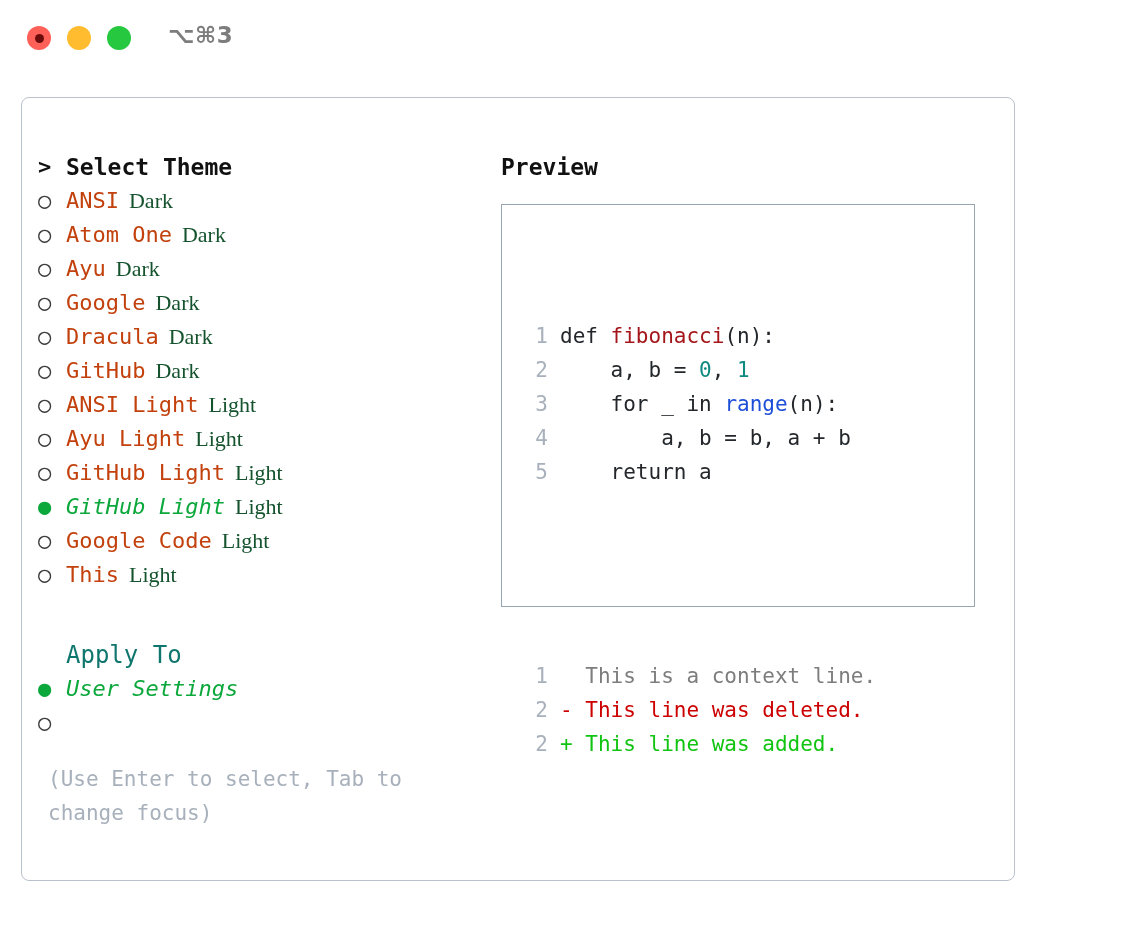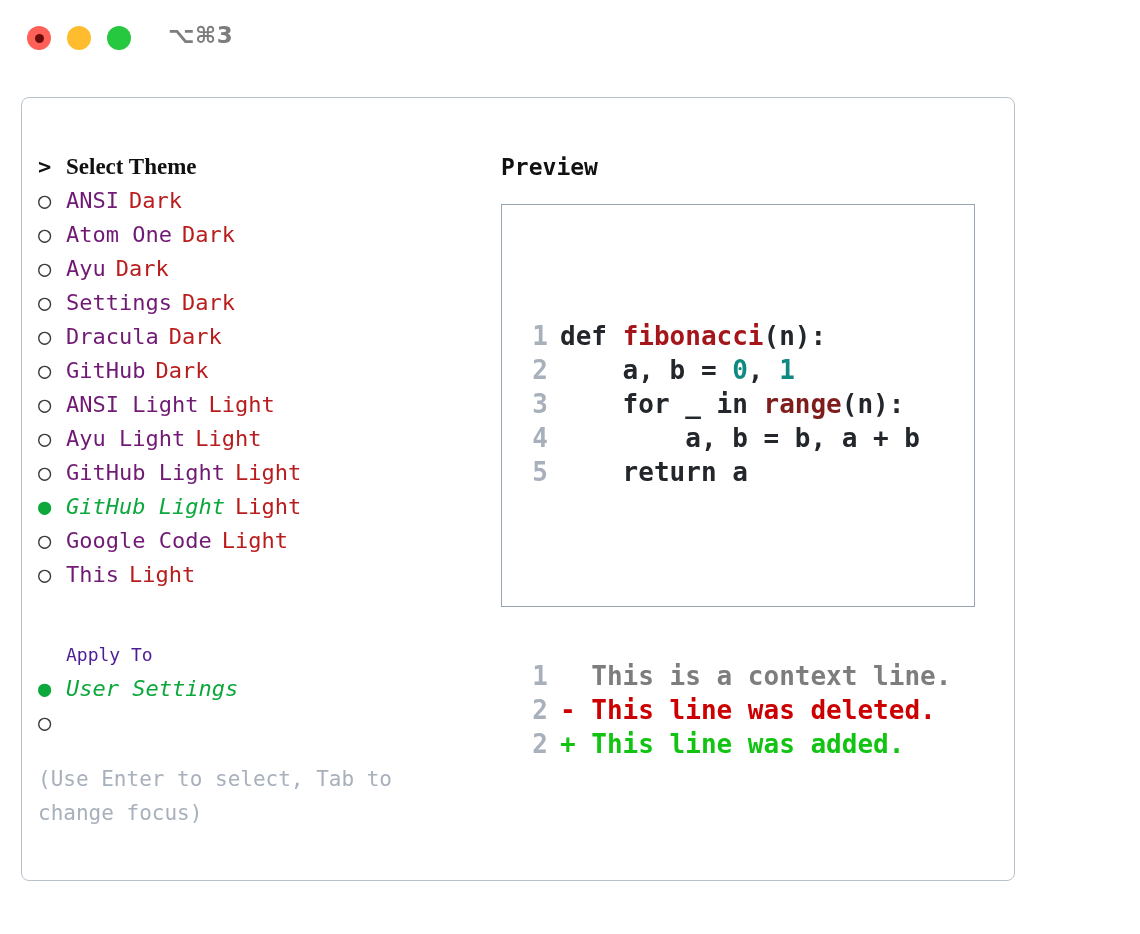--- a/index.html
+++ b/index.html
@@ -102,36 +102,36 @@
     font-size: 22px;
     color: #3c3c3c;
     text-align: left;
   }
   .marker.sel { color: #0ca83c; }
   .hdr-row .marker { font-weight: 700; color: #111111; }
   .hdr-label {
     font-weight: 700;
     color: #111111;
     font-size: 23px;
-    font-family: Liberation Serif, serif;
-  }
-  .name { color: #701a75; }
+  }
+  .name { color: #c2410c; }
   .name.sel { color: #0ca83c; font-style: italic; }
   .variant {
-    color: #b91c1c;
+    color: #14532d;
     margin-left: 10px;
+    font-family: Liberation Serif, serif;
   }
   .section-gap { height: 46px; }
   .apply-hdr {
-    color: #4c1d95;
-    font-size: 18px;
+    color: #0f766e;
+    font-size: 24px;
   }
   .hint {
     position: absolute;
-    left: 16px;
+    left: 26px;
     top: 664px;
     width: 412px;
     font-size: 21px;
     line-height: 34px;
     color: #a7b0bb;
   }
 
   
   .right-col {
     position: absolute;
@@ -152,37 +152,36 @@
     width: 474px;
     height: 403px;
     border: 1px solid #97a4b2;
     background: #ffffff;
     box-sizing: border-box;
   }
   .code {
     position: absolute;
     left: 20px;
     top: 46px;
-    font-size: 26px;
+    font-size: 21px;
     line-height: 34px;
     white-space: pre;
-    font-weight: bold;
   }
   .cline { display: block; height: 34px; }
   .ln {
     display: inline-block;
     width: 26px;
     text-align: right;
     color: #a7b0bb;
     margin-right: 12px;
   }
   .tok-plain { color: #23272b; }
   .tok-fn    { color: #a4161a; }
   .tok-num   { color: #0f8a80; }
-  .tok-call  { color: #7f1d1d; margin-top: 33px; }
+  .tok-call  { color: #1d4ed8; margin-top: 33px; }
   .blank-line { display: block; height: 34px; }
   .diff-ctx { color: #7d7d7d; }
   .diff-del { color: #cc0000; }
   .diff-add { color: #12c412; }
 </style>
 </head>
 <body>
 
 <div class="window">
 
@@ -217,21 +216,21 @@
             <span class="name">Atom One</span>
             <span class="variant">Dark</span>
           </div>
           <div class="row">
             <span class="marker">○</span>
             <span class="name">Ayu</span>
             <span class="variant">Dark</span>
           </div>
           <div class="row">
             <span class="marker">○</span>
-            <span class="name">Settings</span>
+            <span class="name">Google</span>
             <span class="variant">Dark</span>
           </div>
           <div class="row">
             <span class="marker">○</span>
             <span class="name">Dracula</span>
             <span class="variant">Dark</span>
           </div>
           <div class="row">
             <span class="marker">○</span>
             <span class="name">GitHub</span>

